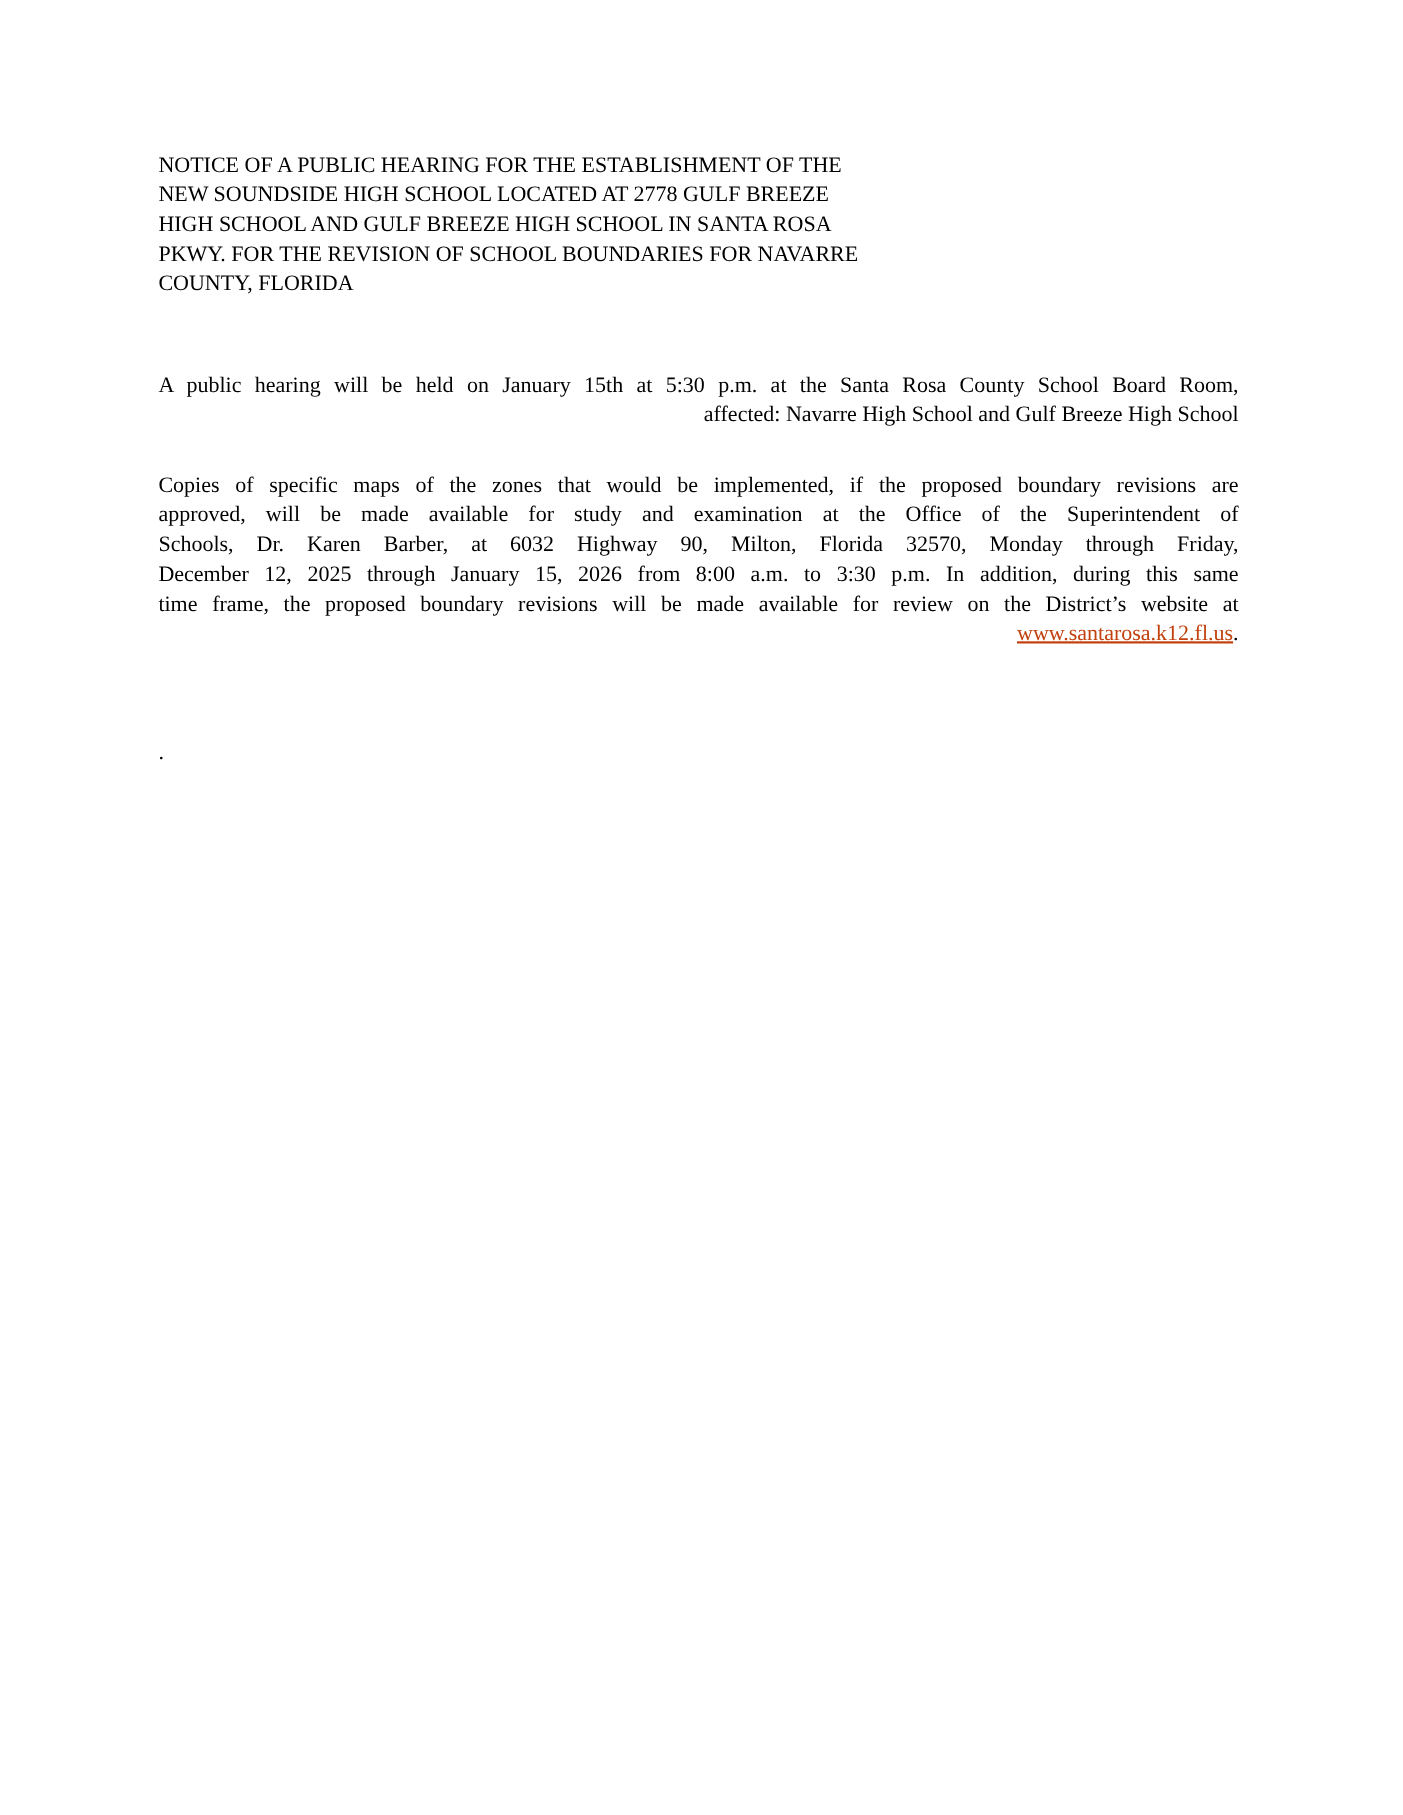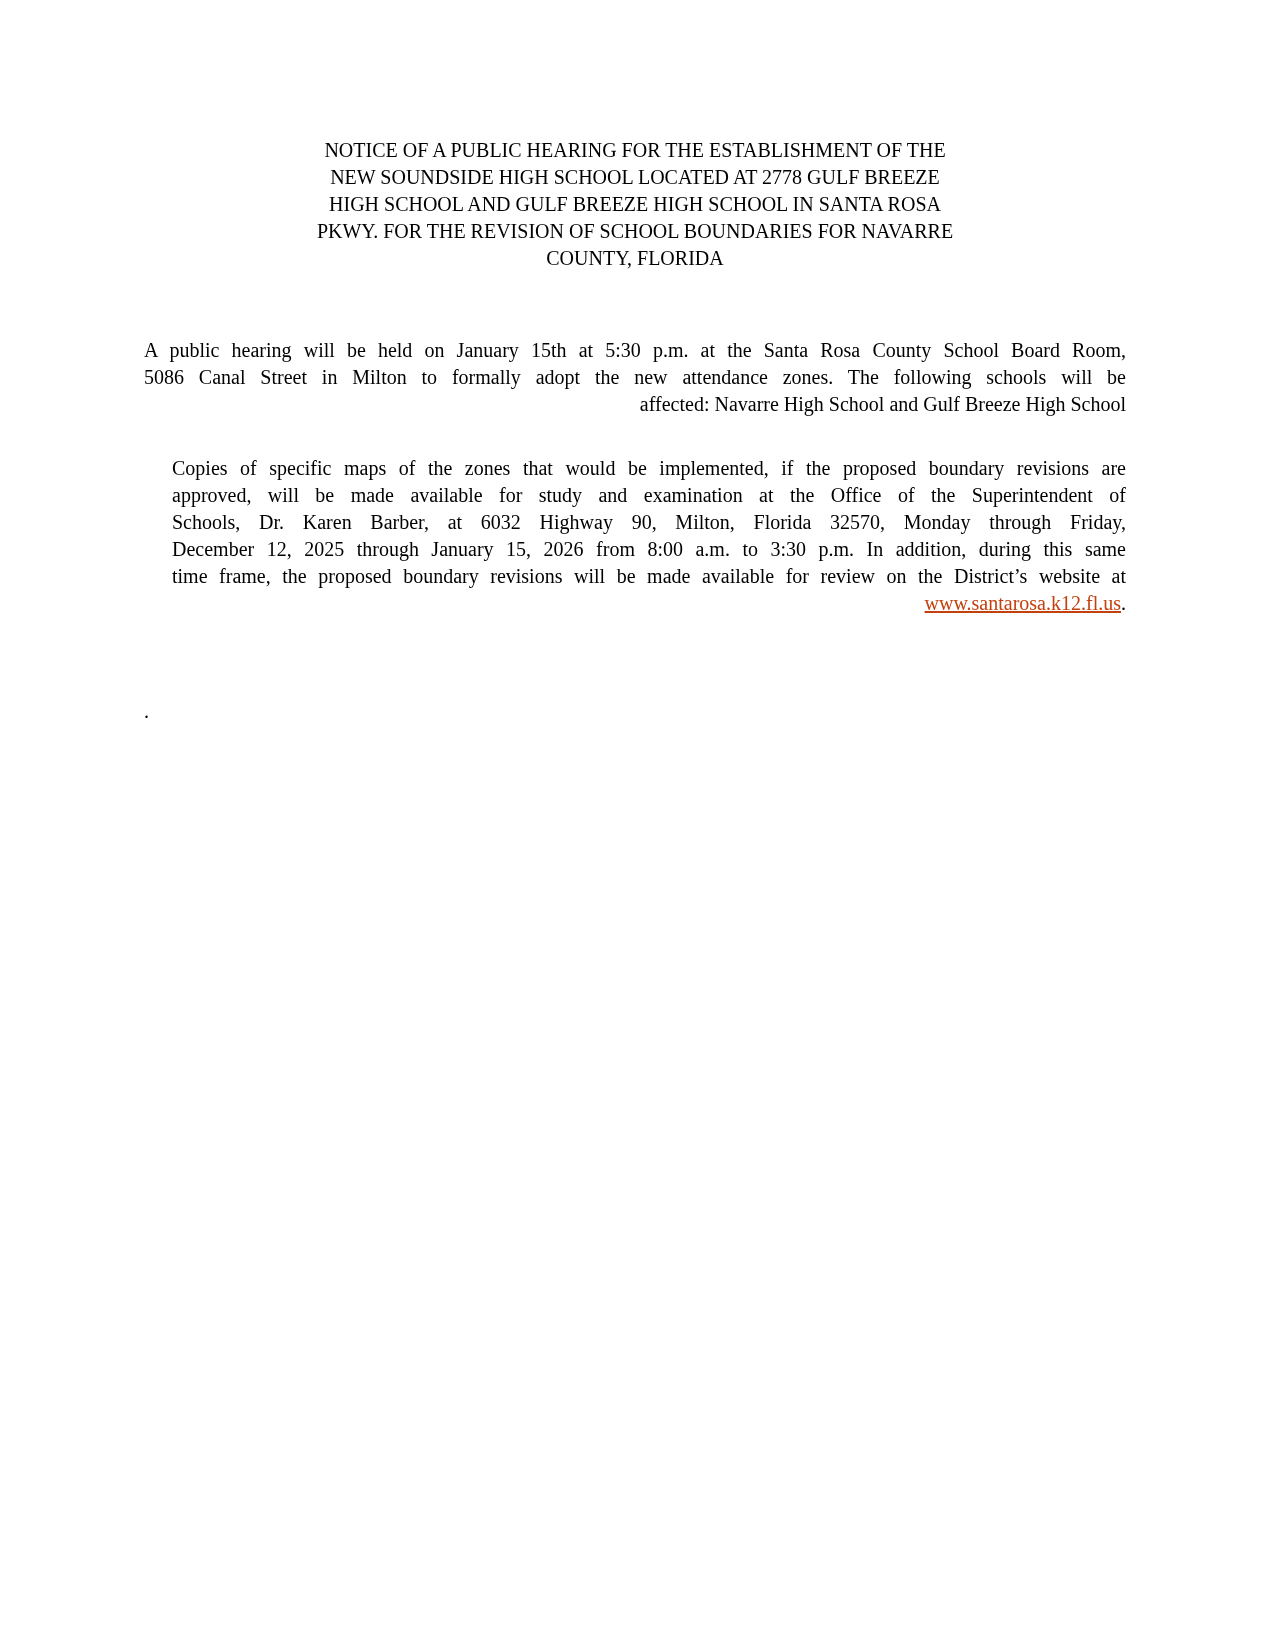--- a/index.html
+++ b/index.html
@@ -22,28 +22,26 @@
   .content {
     position: absolute;
     left: 144px;
     top: 0;
     width: 982px;
   }
   .doc-title {
     margin-top: 137px;
   }
   .doc-title .line {
-    text-align: center;
   }
   .para-1 {
     margin-top: 65px;
   }
   .para-2 {
     margin-top: 37px;
-    margin-left: 28px;
   }
   .jlines .line {
     text-align: justify;
     text-align-last: justify;
   }
   .line.plain {
     text-align: right;
   }
   .weblink {
     color: #c2410c;
@@ -68,21 +66,20 @@
         <div class="line">NOTICE OF A PUBLIC HEARING FOR THE ESTABLISHMENT OF THE</div>
         <div class="line">NEW SOUNDSIDE HIGH SCHOOL LOCATED AT 2778 GULF BREEZE</div>
         <div class="line">HIGH SCHOOL AND GULF BREEZE HIGH SCHOOL IN SANTA ROSA</div>
         <div class="line">PKWY. FOR THE REVISION OF SCHOOL BOUNDARIES FOR NAVARRE</div>
         <div class="line">COUNTY, FLORIDA</div>
       </div>
 
     <div class="para-1">
       <div class="jlines">
           <div class="line">A public hearing will be held on January 15th at 5:30 p.m. at the Santa Rosa County School Board Room,</div>
-          <div class="line">5086 Canal Street in Milton to formally adopt the new attendance zones.  The following schools will be</div>
         </div>
       <div class="line plain">affected: Navarre High School and Gulf Breeze High School</div>
     </div>
 
     <div class="para-2">
       <div class="jlines">
           <div class="line">Copies of specific maps of the zones that would be implemented, if the proposed boundary revisions are</div>
           <div class="line">approved, will be made available for study and examination at the Office of the Superintendent of</div>
           <div class="line">Schools, Dr. Karen Barber, at 6032 Highway 90, Milton, Florida 32570, Monday through Friday,</div>
           <div class="line">December 12, 2025 through January 15, 2026 from 8:00 a.m. to 3:30 p.m.  In addition, during this same</div>

